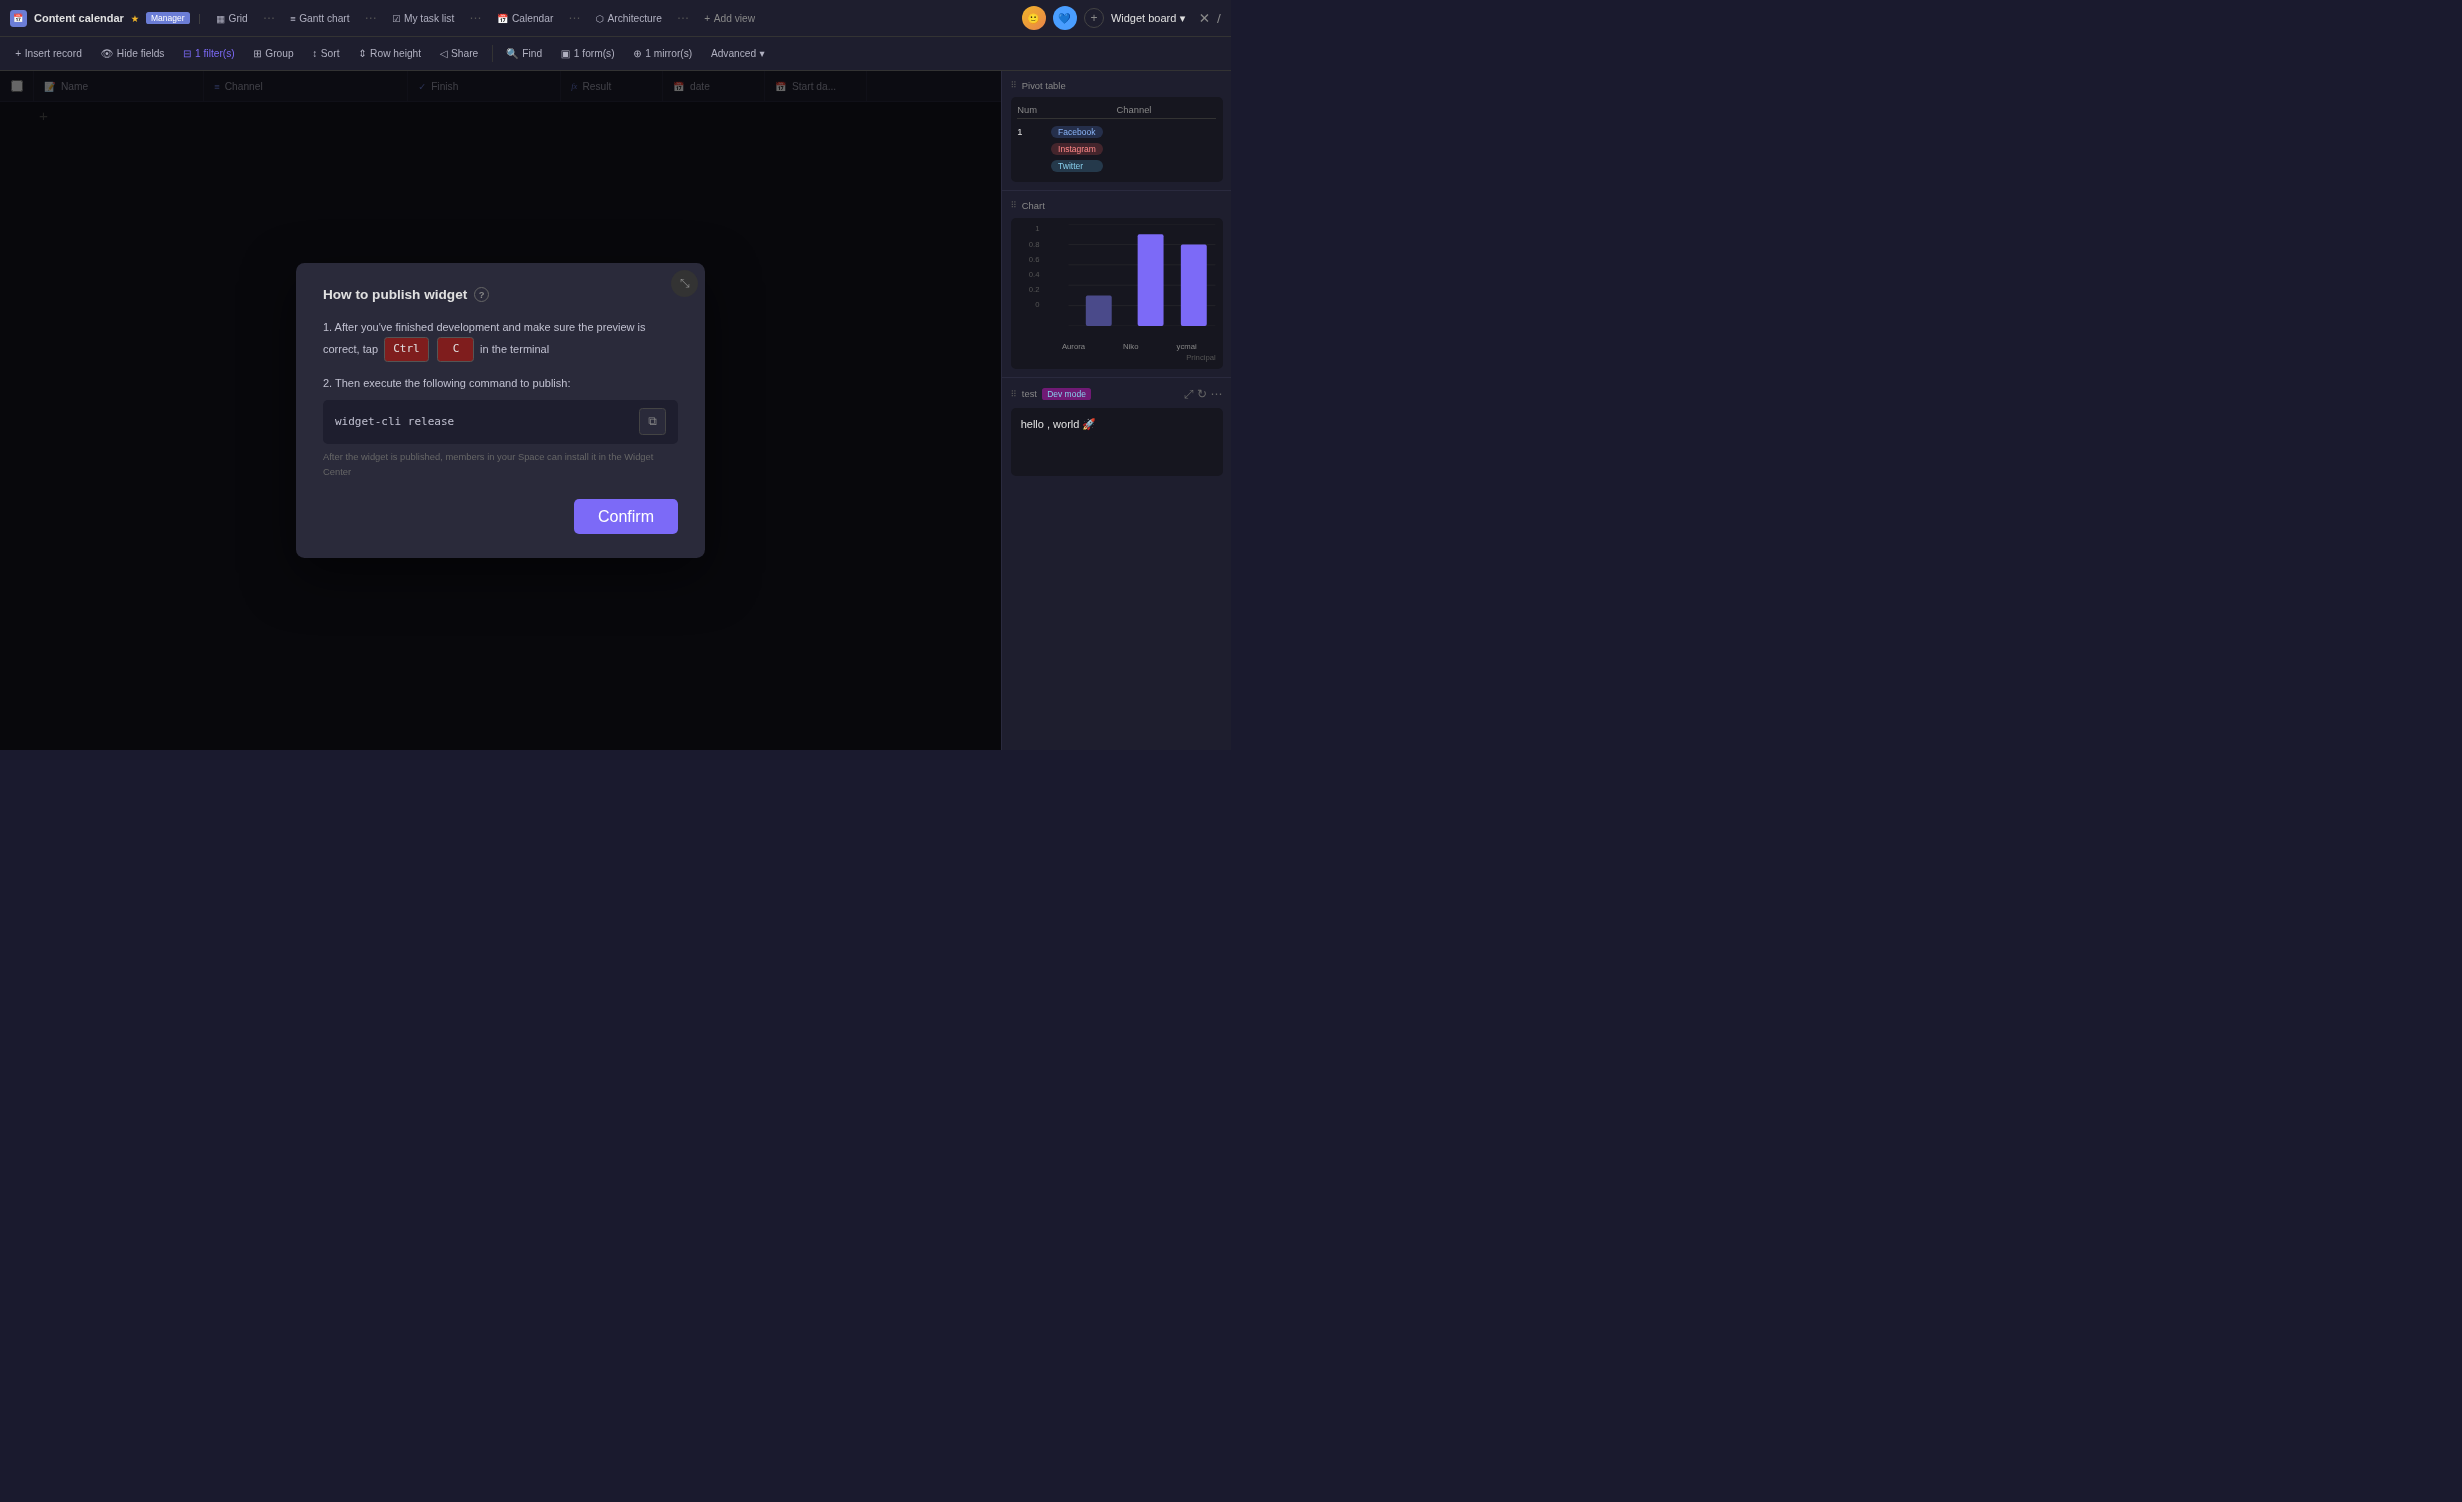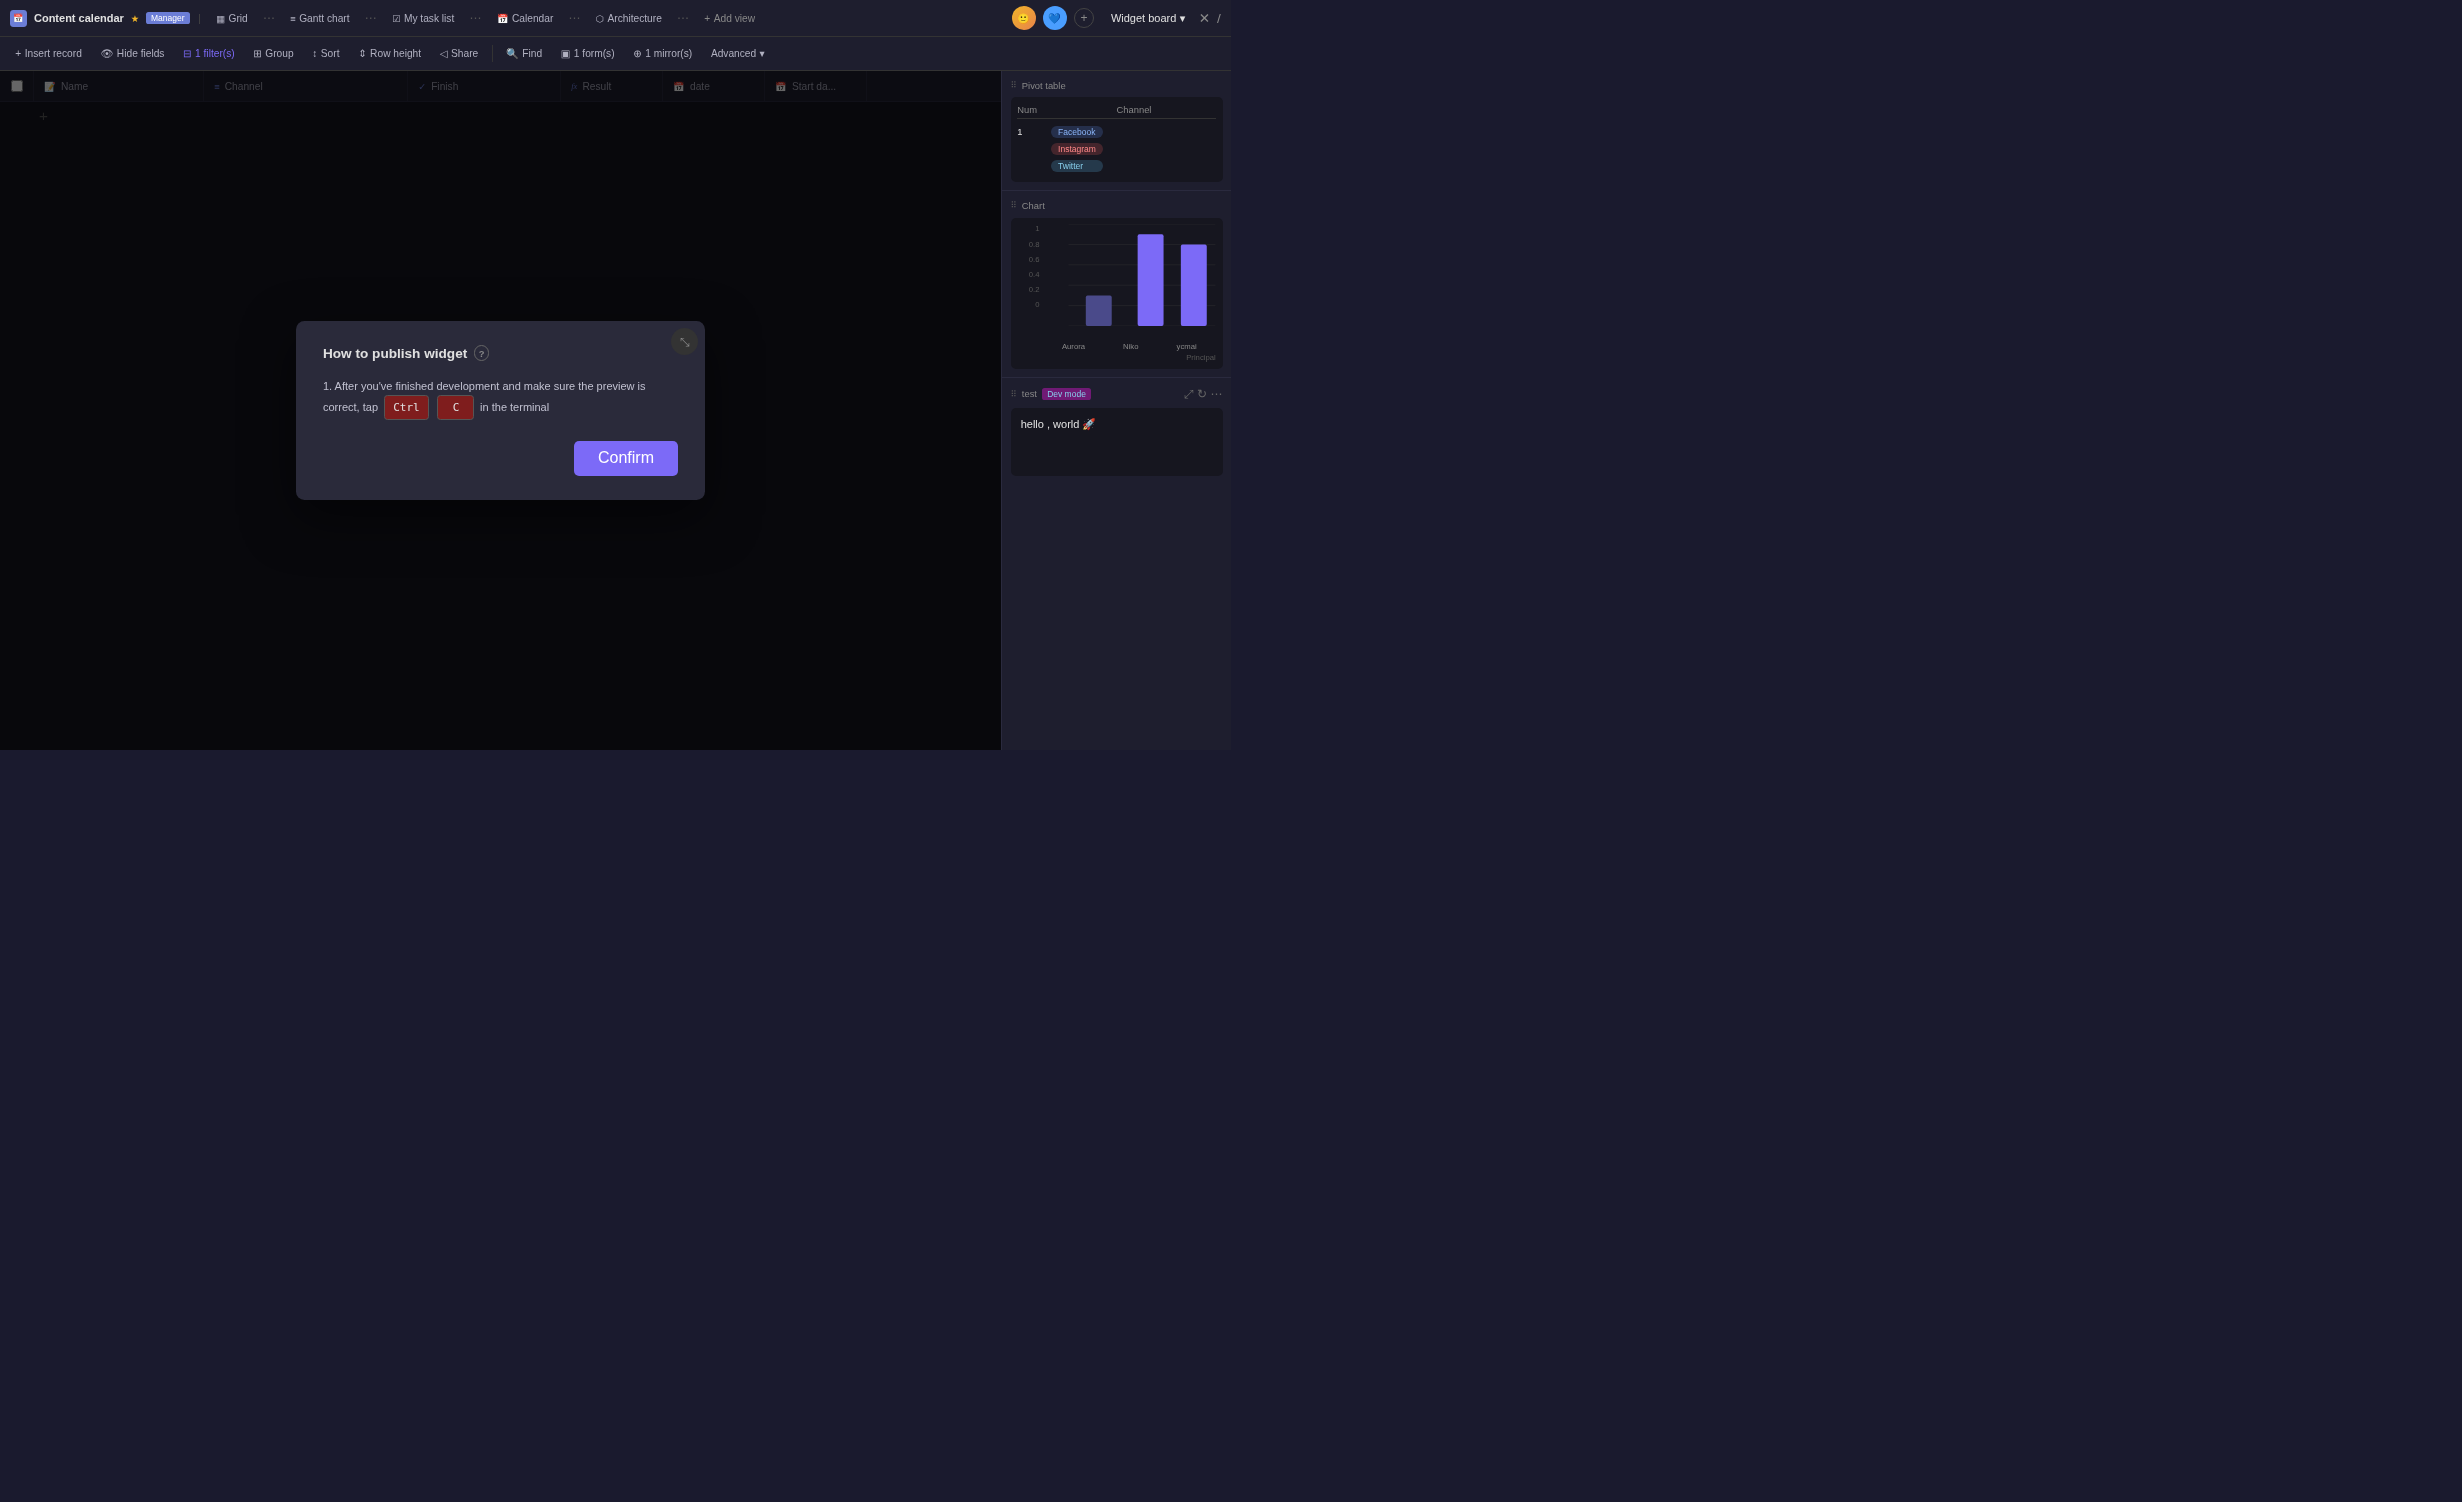--- a/index.html
+++ b/index.html
@@ -82,21 +82,21 @@
     }
     .plus-btn {
       width: 20.4px; height: 20.4px;
       border-radius: 50%;
       border: 0.9px solid #444;
       display: flex; align-items: center; justify-content: center;
       cursor: pointer; color: #888; font-size: 12px;
     }
     .widget-board-btn {
       display: flex; align-items: center; gap: 3.4px;
-      color: #e0e0e0; font-size: 11px; cursor: pointer; margin-left: 10px;
+      color: #e0e0e0; font-size: 11px; cursor: pointer;
     }
     .close-btn {
       color: #888; cursor: pointer; font-size: 13.6px;
       margin-left: 6.8px;
     }
     .pen-icon {
       color: #888; font-size: 13.6px;
     }
 
     
@@ -539,20 +539,28 @@
         <div class="modal-title">
           <span>How to publish widget</span>
           <div class="help-icon">?</div>
         </div>
         <div class="modal-step">
           <span>1. After you've finished development and make sure the preview is correct, tap</span>
           <span class="kbd">Ctrl</span>
           <span class="kbd">C</span>
           <span>in the terminal</span>
         </div>
+        <div class="modal-step">
+          <div>2. Then execute the following command to publish:</div>
+          <div class="command-box">
+            <span class="command-text">widget-cli release</span>
+            <div class="copy-btn">⧉</div>
+          </div>
+          <div class="modal-hint">After the widget is published, members in your Space can install it in the Widget Center</div>
+        </div>
         <div class="modal-footer">
           <button class="confirm-btn">Confirm</button>
         </div>
       </div>
     </div>
   </div>
 
   <div class="right-panel">
 
     <div class="widget-section">

